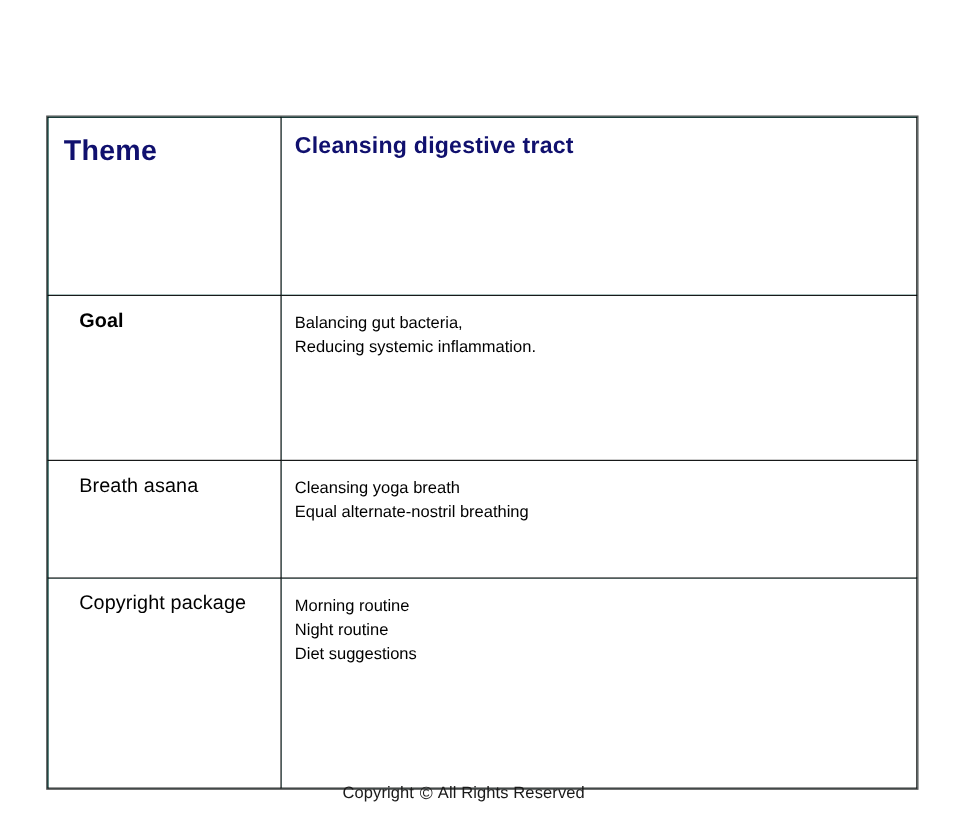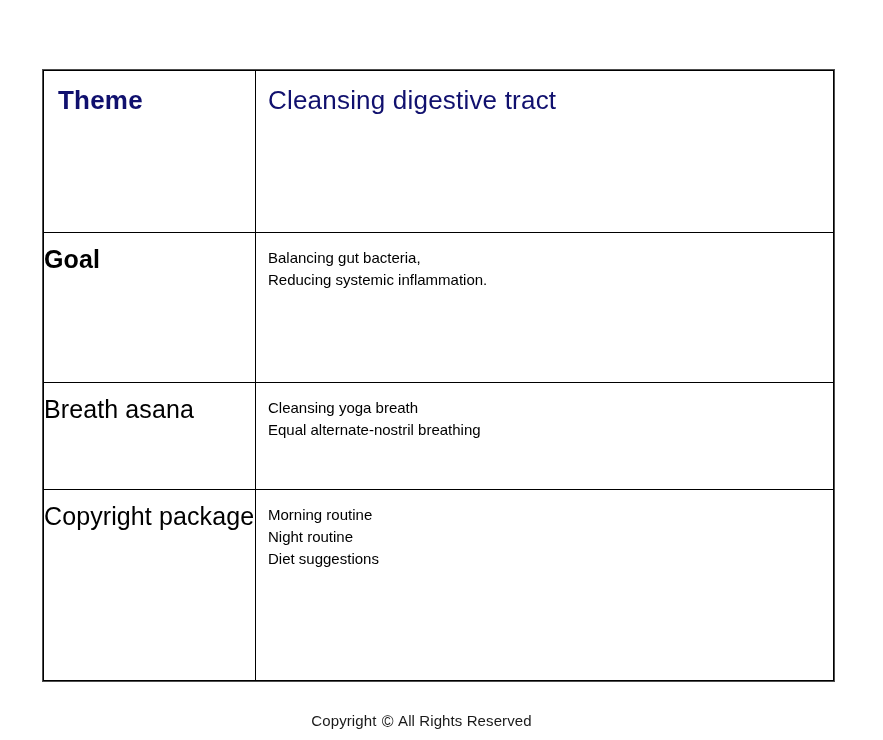--- a/index.html
+++ b/index.html
@@ -29,41 +29,42 @@
     width: 790px;
     height: 611px;
   }
 
   table.plan-table {
     width: 790px;
     height: 611px;
     border-collapse: collapse;
     table-layout: fixed;
     background: #14b8a6;
+    margin-top: 36px;
   }
 
   table.plan-table td {
     border: 1px solid #000000;
     vertical-align: top;
     padding: 0;
     background: #ffffff;
   }
 
   
   table.plan-table {
     outline: 1px solid #4d4d4d;
     outline-offset: 0px;
   }
 
   col.col-label { width: 212px; }
   col.col-value { width: 578px; }
 
   .cell-label {
-    padding: 12px 0 0 0;
-    font-size: 25px;
+    padding: 12px 0 0 28px;
+    font-size: 18px;
     line-height: 1.18;
     letter-spacing: 0.1px;
     color: #000000;
   }
   .cell-label.bold { font-weight: bold; }
 
   .cell-value {
     padding: 14px 0 0 12px;
     font-size: 15px;
     line-height: 1.47;
@@ -72,22 +73,22 @@
 
   .cell-head-label {
     padding: 14px 0 0 14px;
     font-size: 26px;
     font-weight: bold;
     color: #10106e;
     letter-spacing: 0.2px;
   }
   .cell-head-value {
     padding: 14px 0 0 12px;
-    font-size: 26px;
-    font-weight: normal;
+    font-size: 21px;
+    font-weight: bold;
     color: #10106e;
     letter-spacing: 0.2px;
   }
 
   .footer {
     position: absolute;
     left: 0;
     top: 712px;
     width: 843px;
     text-align: center;

